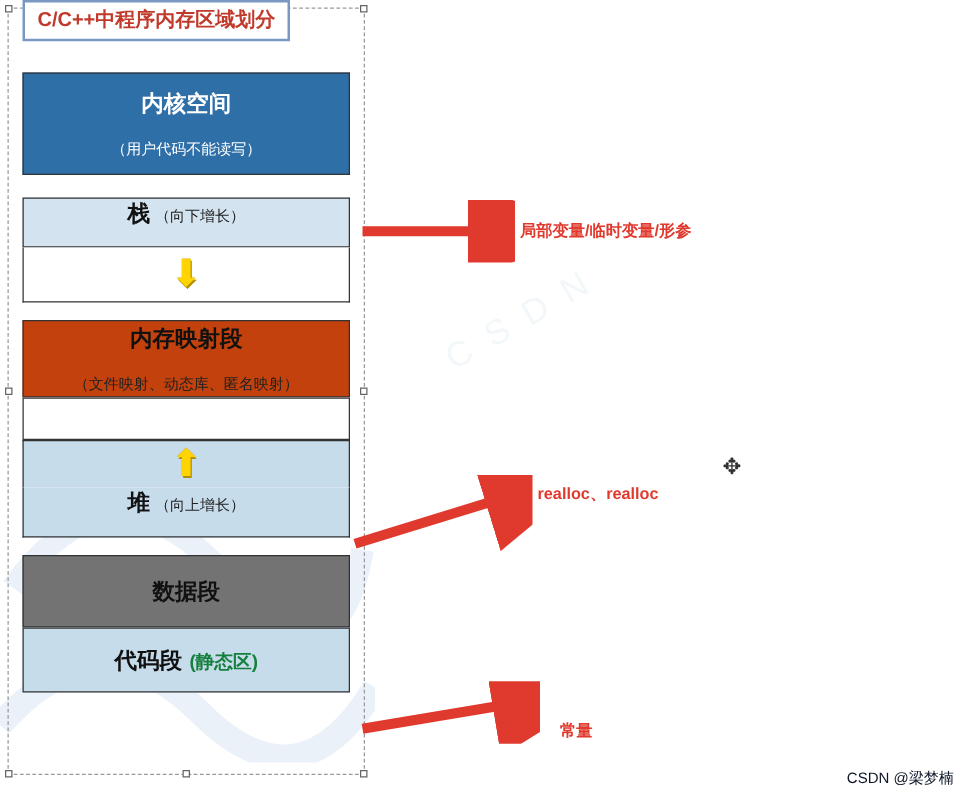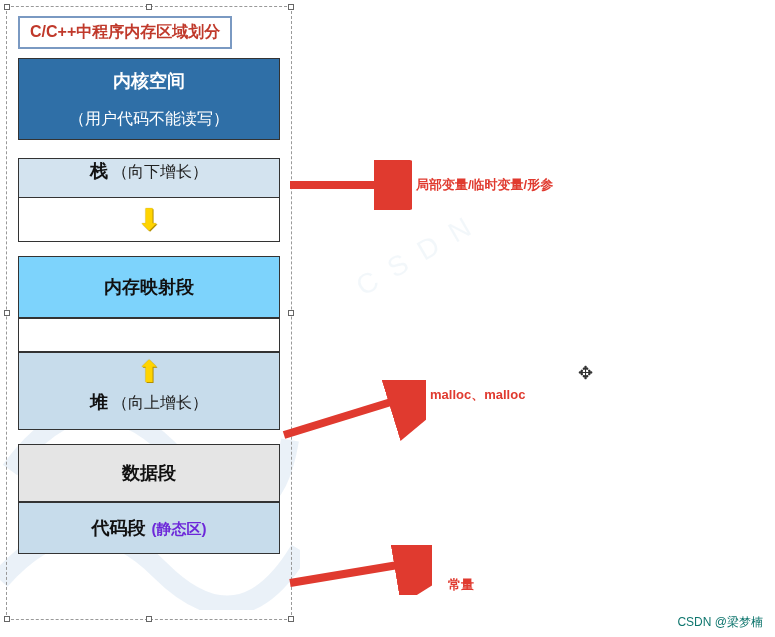--- a/index.html
+++ b/index.html
@@ -21,21 +21,21 @@
   }
   .handle {
     position: absolute;
     width: 6px; height: 6px;
     background: #fff;
     border: 1px solid #666;
   }
   .title-box {
     position: absolute;
     left: 18px;
-    top: 16px;
+    top: 0;
     padding: 4px 10px;
     border: 2px solid #7a99c2;
     color: #c0392b;
     font-weight: bold;
     font-size: 16px;
     background: #fff;
   }
   .mem-column {
     position: absolute;
     left: 18px;
@@ -46,33 +46,33 @@
     border: 1px solid #333;
     text-align: center;
     display: flex;
     flex-direction: column;
     justify-content: center;
     align-items: center;
     position: relative;
     gap: 16px;
   }
   .seg-title { font-size: 18px; font-weight: bold; color: #111; }
-  .seg-sub { font-size: 16px; color: #222; }
+  .seg-sub { font-size: 12px; color: #222; }
   .kernel { background: #2f6fa7; color: #fff; height: 82px; }
   .kernel .seg-title, .kernel .seg-sub { color: #fff; }
   .stack { background: #d3e3ef; height: 40px; flex-direction: row; gap: 4px; align-items: baseline; }
   .arrow-gap { background: #fff; height: 44px; border-top: none; }
-  .mmap { background: #7dd3fc; height: 62px; }
+  .mmap { background: #c2410c; height: 62px; }
   .gap-blank { background: #fff; height: 34px; }
   .heap-up { background: #c7dceb; height: 38px; border-bottom: none; }
   .heap { background: #c7dceb; height: 40px; flex-direction: row; gap: 4px; align-items: baseline; border-top: none; }
-  .dataseg { background: #e5e5e5; height: 58px; }
+  .dataseg { background: #737373; height: 58px; }
   .codeseg { background: #c7dceb; height: 52px; text-align: right; }
   .codeseg-row { display: flex; gap: 6px; align-items: baseline; }
-  .static-tag { color: #6d28d9; font-weight: bold; font-size: 15px; }
+  .static-tag { color: #15803d; font-weight: bold; font-size: 15px; }
   .yellow-arrow-down, .yellow-arrow-up {
     font-size: 30px;
     color: #ffd400;
     text-shadow: 0 0 1px #b38f00, 1px 1px 0 #b38f00;
     line-height: 1;
   }
   .red-arrow {
     position: absolute;
     pointer-events: none;
   }
@@ -102,21 +102,21 @@
     font-size: 28px;
     opacity: 0.28;
     letter-spacing: 4px;
     pointer-events: none;
   }
   .footer {
     position: absolute;
     right: 12px;
     bottom: 6px;
     font-size: 12px;
-    color: #0f766e;
+    color: #0f172a;
   }
 </style>
 </head>
 <body>
 
 <svg class="watermark-curve" viewBox="0 0 300 260">
   <path d="M10 120 Q 90 10 180 110 T 290 90" stroke="#8fb4d9" stroke-width="18" fill="none"></path>
   <path d="M0 230 Q 80 140 160 220 T 300 200" stroke="#8fb4d9" stroke-width="20" fill="none"></path>
 </svg>
 <div class="watermark-text">C S D N</div>
@@ -148,20 +148,21 @@
     <span class="seg-sub">（向下增长）</span>
   </div>
   <div class="seg arrow-gap">
     <span class="yellow-arrow-down">⬇</span>
   </div>
 
   <div style="height:14px"></div>
 
   <div class="seg mmap">
     <div class="seg-title">内存映射段</div>
+    <div class="seg-sub">（文件映射、动态库、匿名映射）</div>
   </div>
 
   <div class="seg gap-blank"></div>
 
   <div class="seg heap-up">
     <span class="yellow-arrow-up">⬆</span>
   </div>
   <div class="seg heap">
     <span class="seg-title">堆</span>
     <span class="seg-sub">（向上增长）</span>
@@ -203,21 +204,21 @@
 <svg class="red-arrow" style="left:282px;top:545px" width="150" height="50">
   <defs>
       <marker id="ah3" markerWidth="14" markerHeight="14" refX="2" refY="5" orient="auto">
         <polygon points="0,0 12,5 0,10" fill="#e03a2f"></polygon>
       </marker>
     </defs>
   <line x1="8" y1="38" x2="128" y2="18" stroke="#e03a2f" stroke-width="8" marker-end="url(#ah3)"></line>
 </svg>
 
 <div class="annot" style="left:416px; top:176px">局部变量/临时变量/形参</div>
-<div class="annot" style="left:430px; top:386px">malloc、malloc</div>
+<div class="annot" style="left:430px; top:386px">realloc、realloc</div>
 <div class="annot" style="left:448px; top:576px">常量</div>
 
 <div class="cursor" style="left:578px; top:362px">✥</div>
 
 <div class="footer">
   <span>CSDN</span>
   <span>@梁梦楠</span>
 </div>
 
 </body></html>

